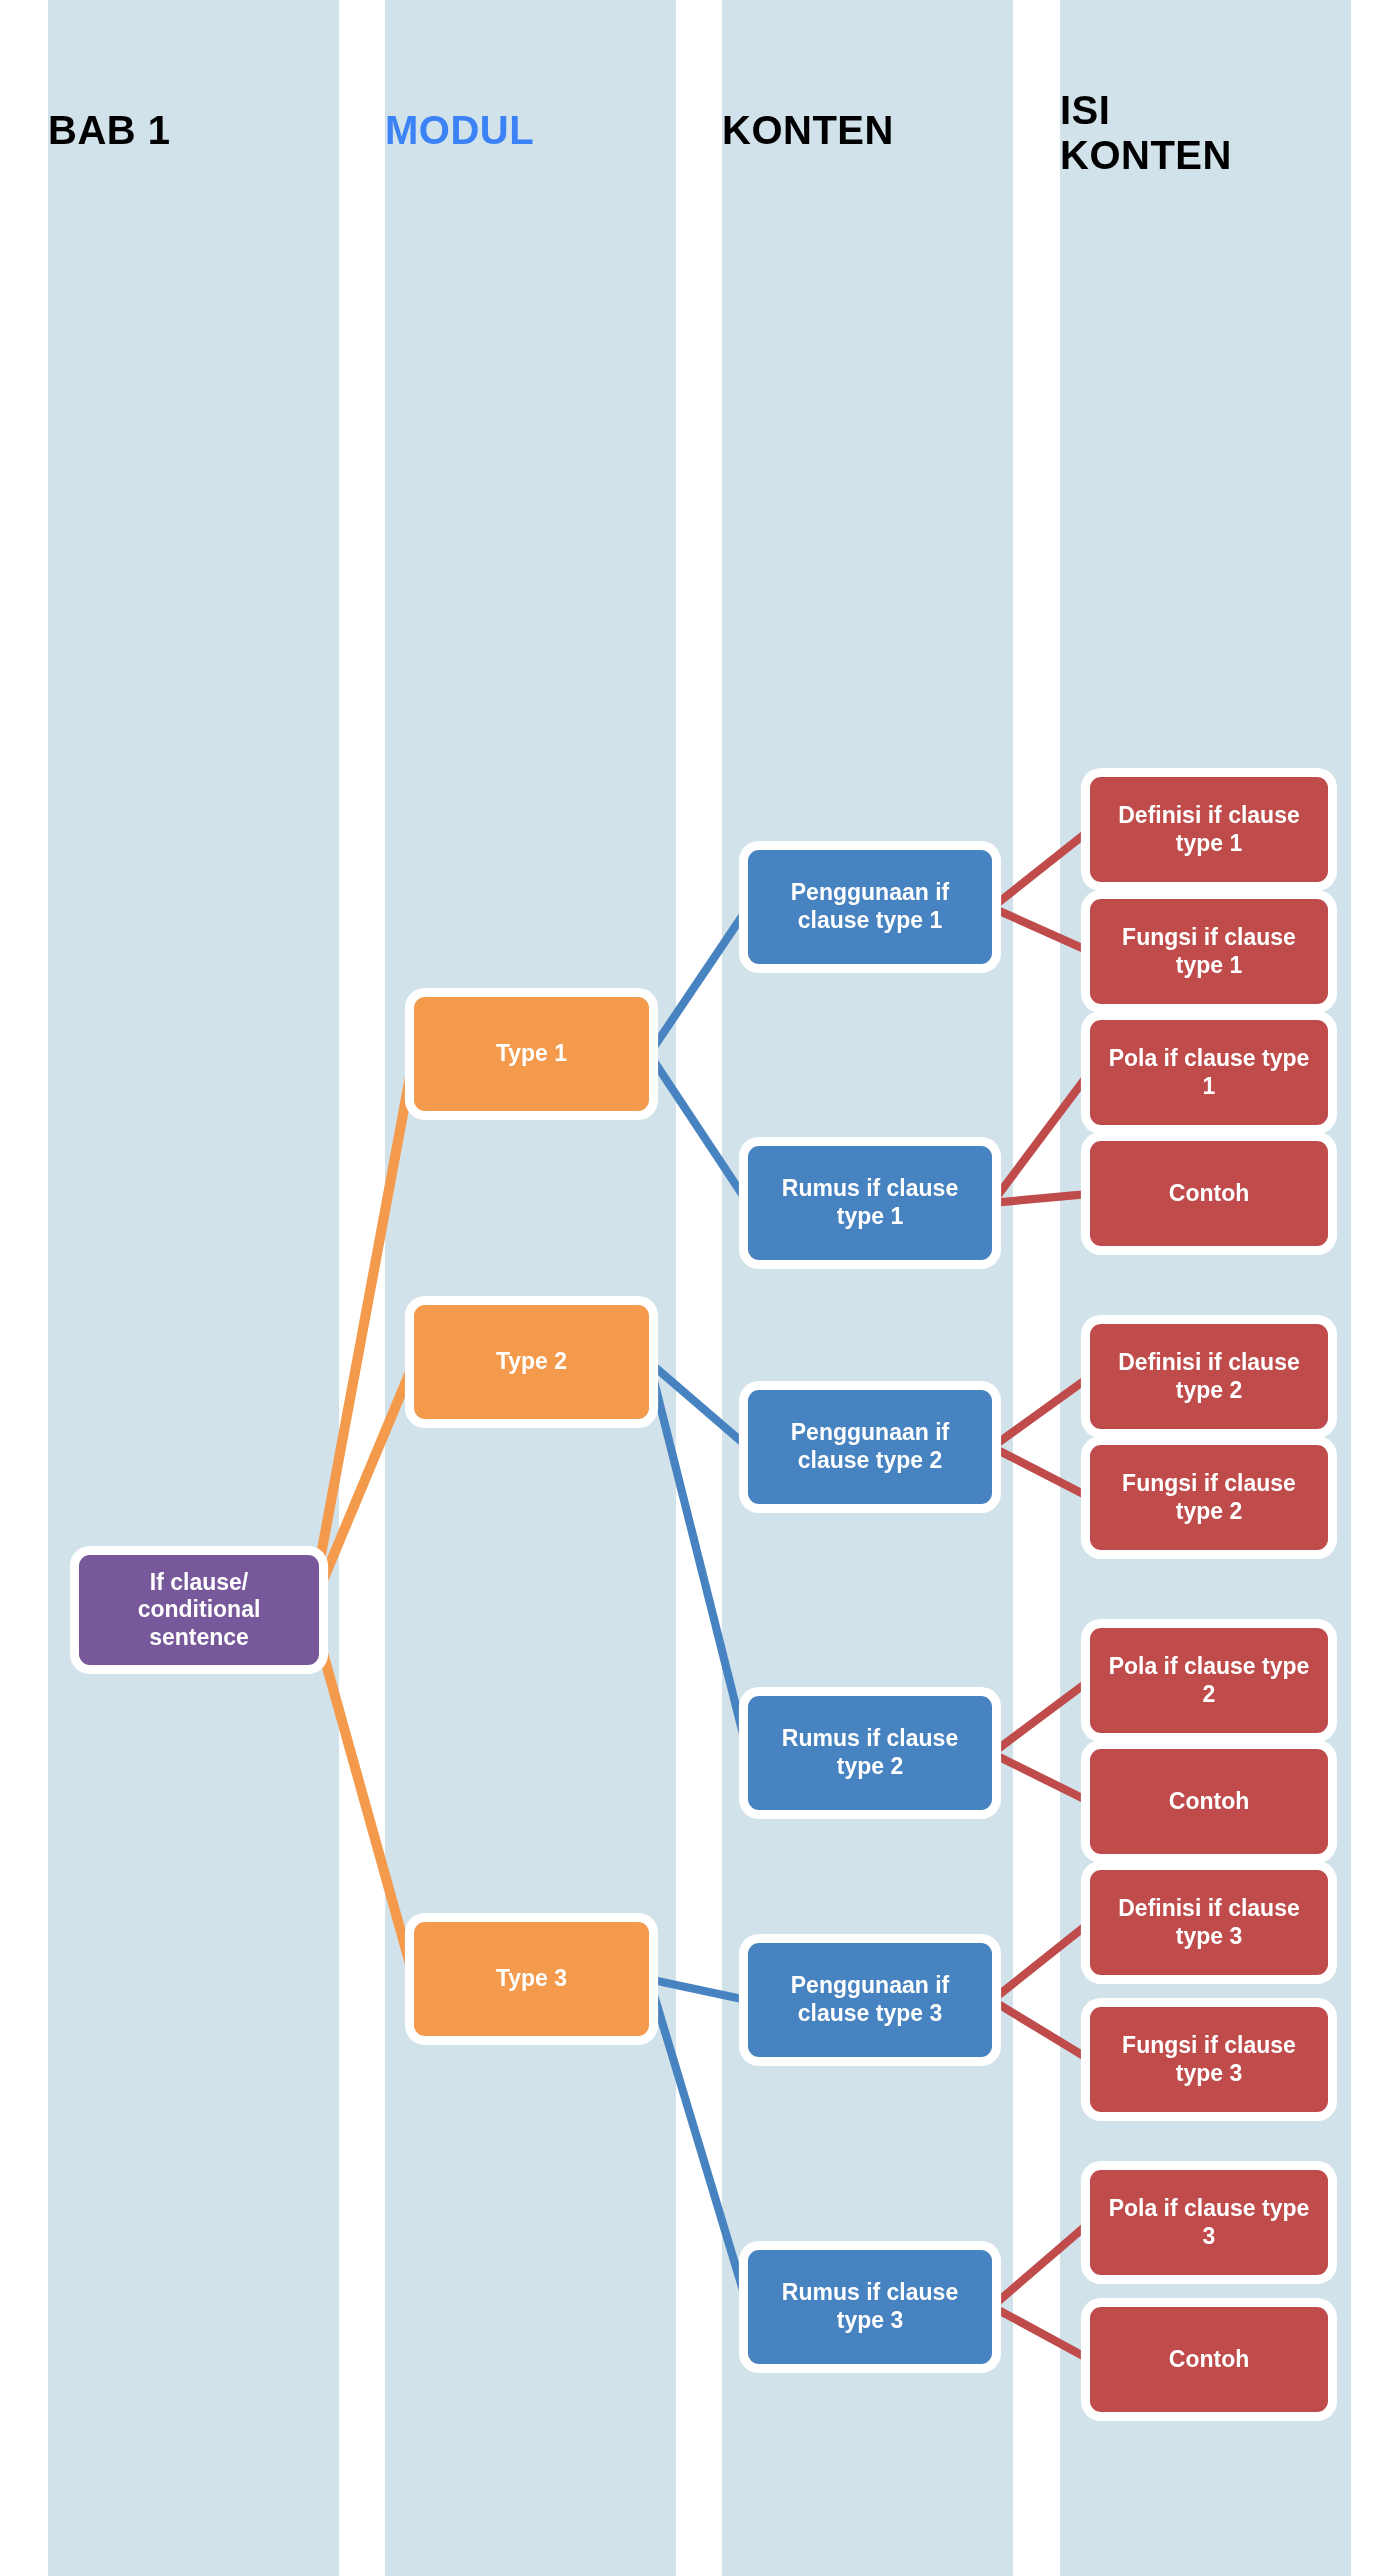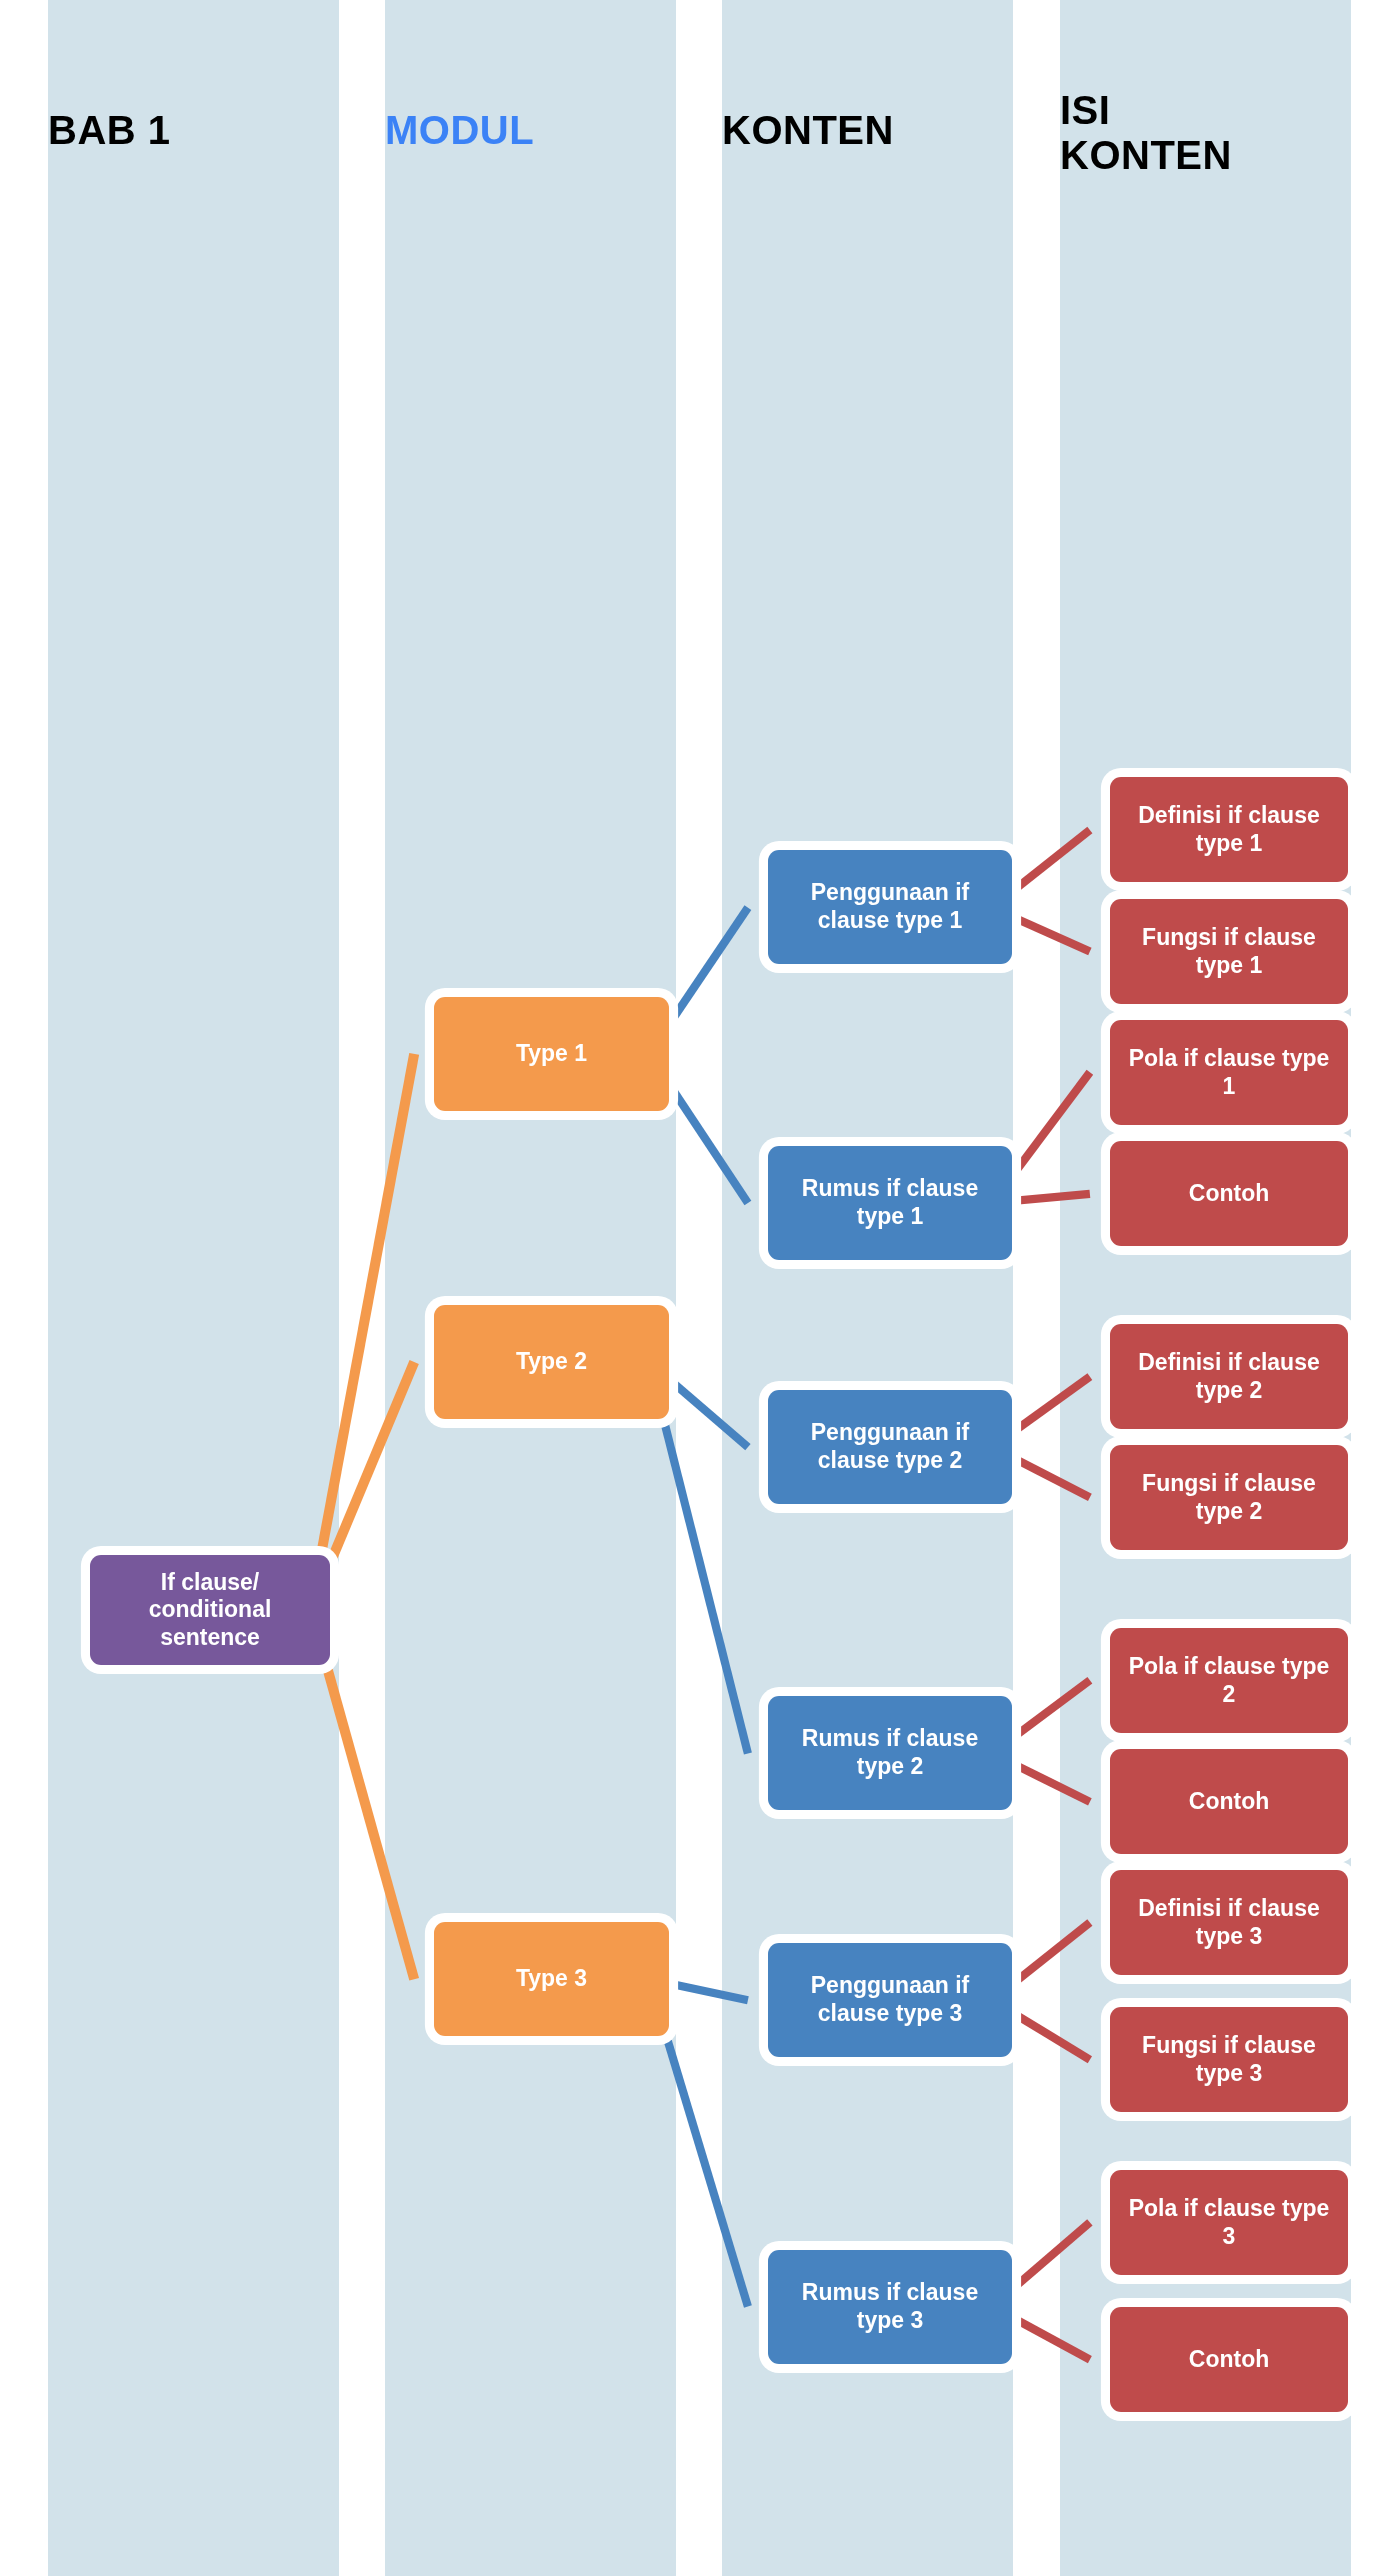--- a/index.html
+++ b/index.html
@@ -47,21 +47,20 @@
     align-items: center;
     justify-content: center;
     text-align: center;
     color: #ffffff;
     font-weight: bold;
     border-radius: 11px;
     box-shadow: 0 0 0 9.1px #ffffff;
     padding: 3.7px 9.1px;
     line-height: 1.2;
     z-index: 3;
-    margin-left: 20px;
   }
   .node.root   { background: #77589b; font-size: 23px; }
   .node.module { background: #f49a4c; font-size: 23px; font-weight: bold; }
   .node.konten { background: #4783c0; font-size: 23px; }
   .node.isi    { background: #bf4b4b; font-size: 23px; }
 </style>
 </head>
 <body>
 
 <div id="canvas">
@@ -99,21 +98,21 @@
 
   <div id="headers">
       <div class="col-header" style="left: 48px; width: 291px; top: 108px; color: rgb(0, 0, 0); white-space: pre-line;">BAB 1</div>
       <div class="col-header" style="left: 385px; width: 291px; top: 108px; color: #3b82f6; white-space: pre-line;">MODUL</div>
       <div class="col-header" style="left: 722px; width: 291px; top: 108px; color: rgb(0, 0, 0); white-space: pre-line;">KONTEN</div>
       <div class="col-header" style="left: 1060px; width: 323px; top: 88px; color: rgb(0, 0, 0); white-space: pre-line;">ISI
 KONTEN</div>
     </div>
 
   <div id="nodes">
-      <div class="node root" style="left: 70px; top: 1555px; width: 240px; height: 110px; white-space: pre-line;">If clause/
+      <div class="node root" style="left: 79px; top: 1555px; width: 240px; height: 110px; white-space: pre-line;">If clause/
 conditional
 sentence</div>
       <div class="node module" style="left: 414px; top: 997px; width: 235px; height: 114px; white-space: pre-line;">Type 1</div>
       <div class="node module" style="left: 414px; top: 1305px; width: 235px; height: 114px; white-space: pre-line;">Type 2</div>
       <div class="node module" style="left: 414px; top: 1922px; width: 235px; height: 114px; white-space: pre-line;">Type 3</div>
       <div class="node konten" style="left: 748px; top: 850px; width: 244px; height: 114px; white-space: pre-line;">Penggunaan if
 clause type 1</div>
       <div class="node konten" style="left: 748px; top: 1146px; width: 244px; height: 114px; white-space: pre-line;">Rumus if clause
 type 1</div>
       <div class="node konten" style="left: 748px; top: 1390px; width: 244px; height: 114px; white-space: pre-line;">Penggunaan if

